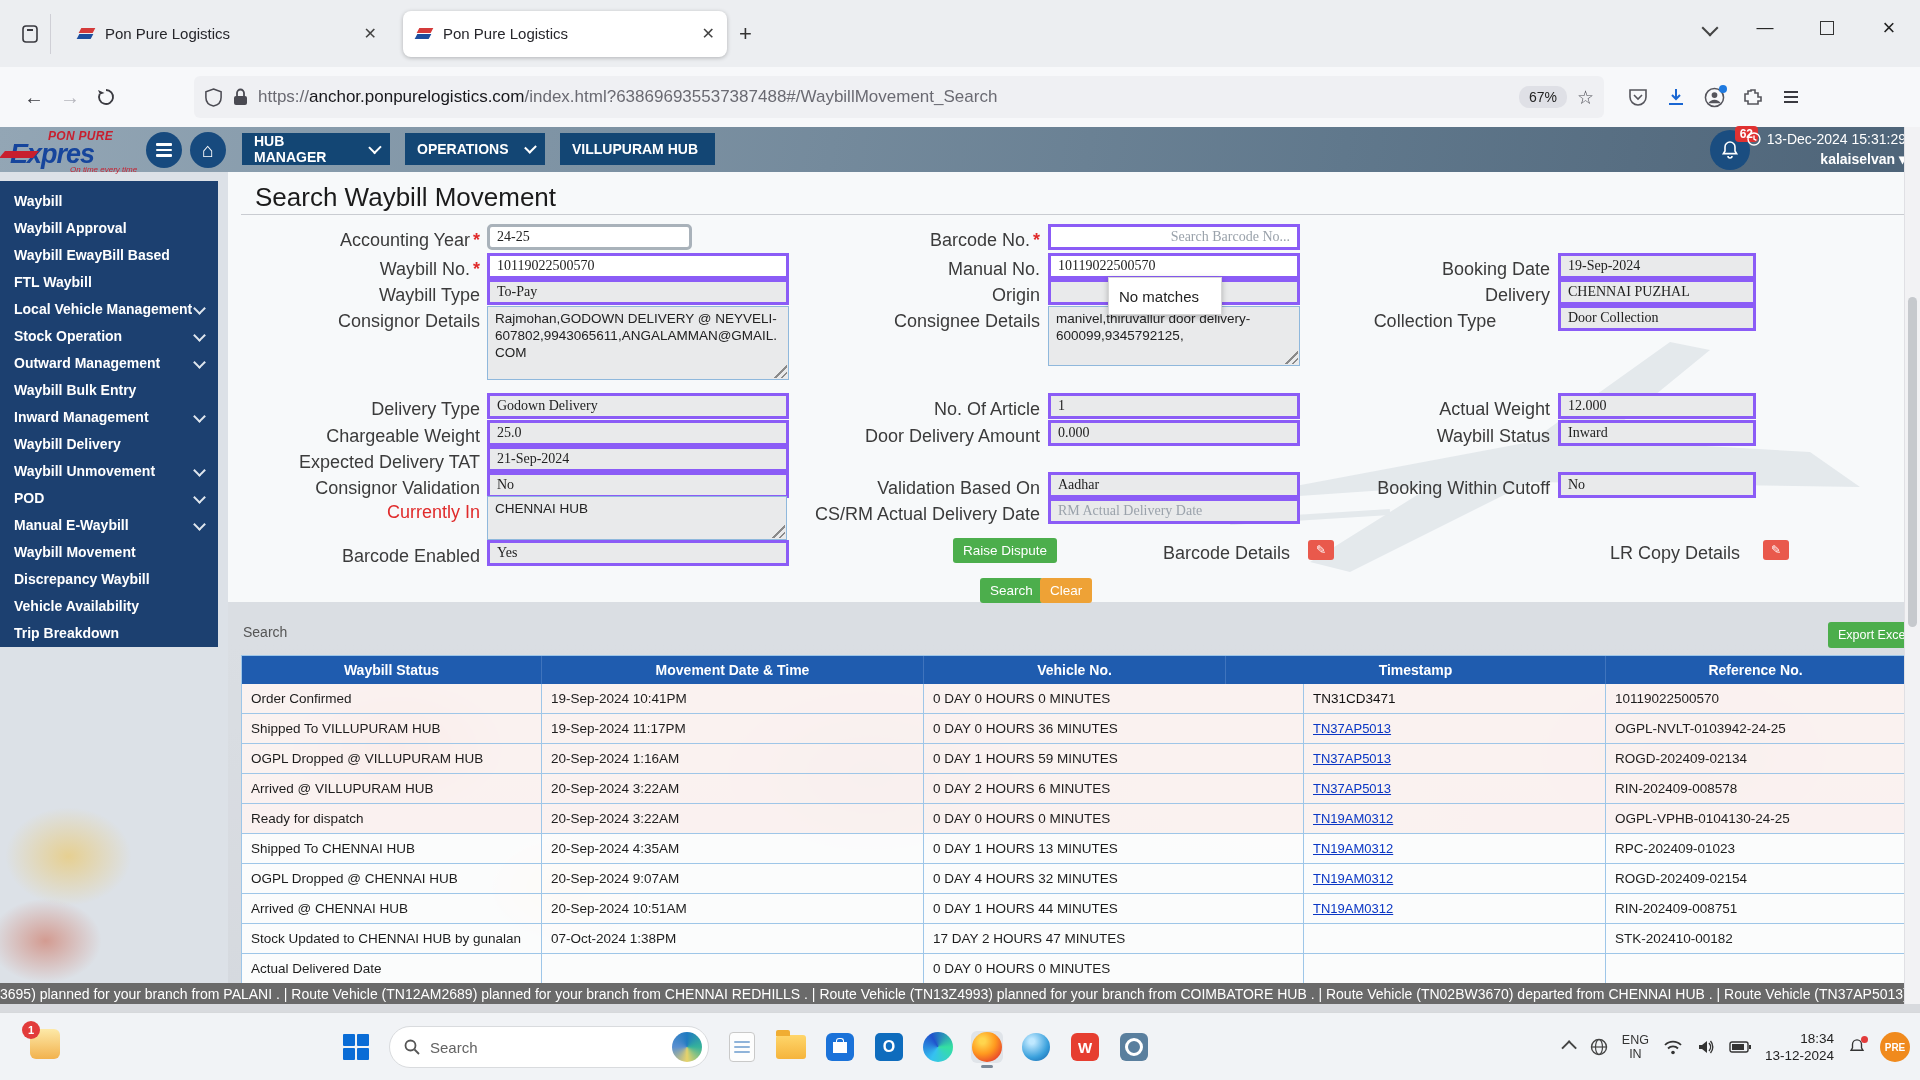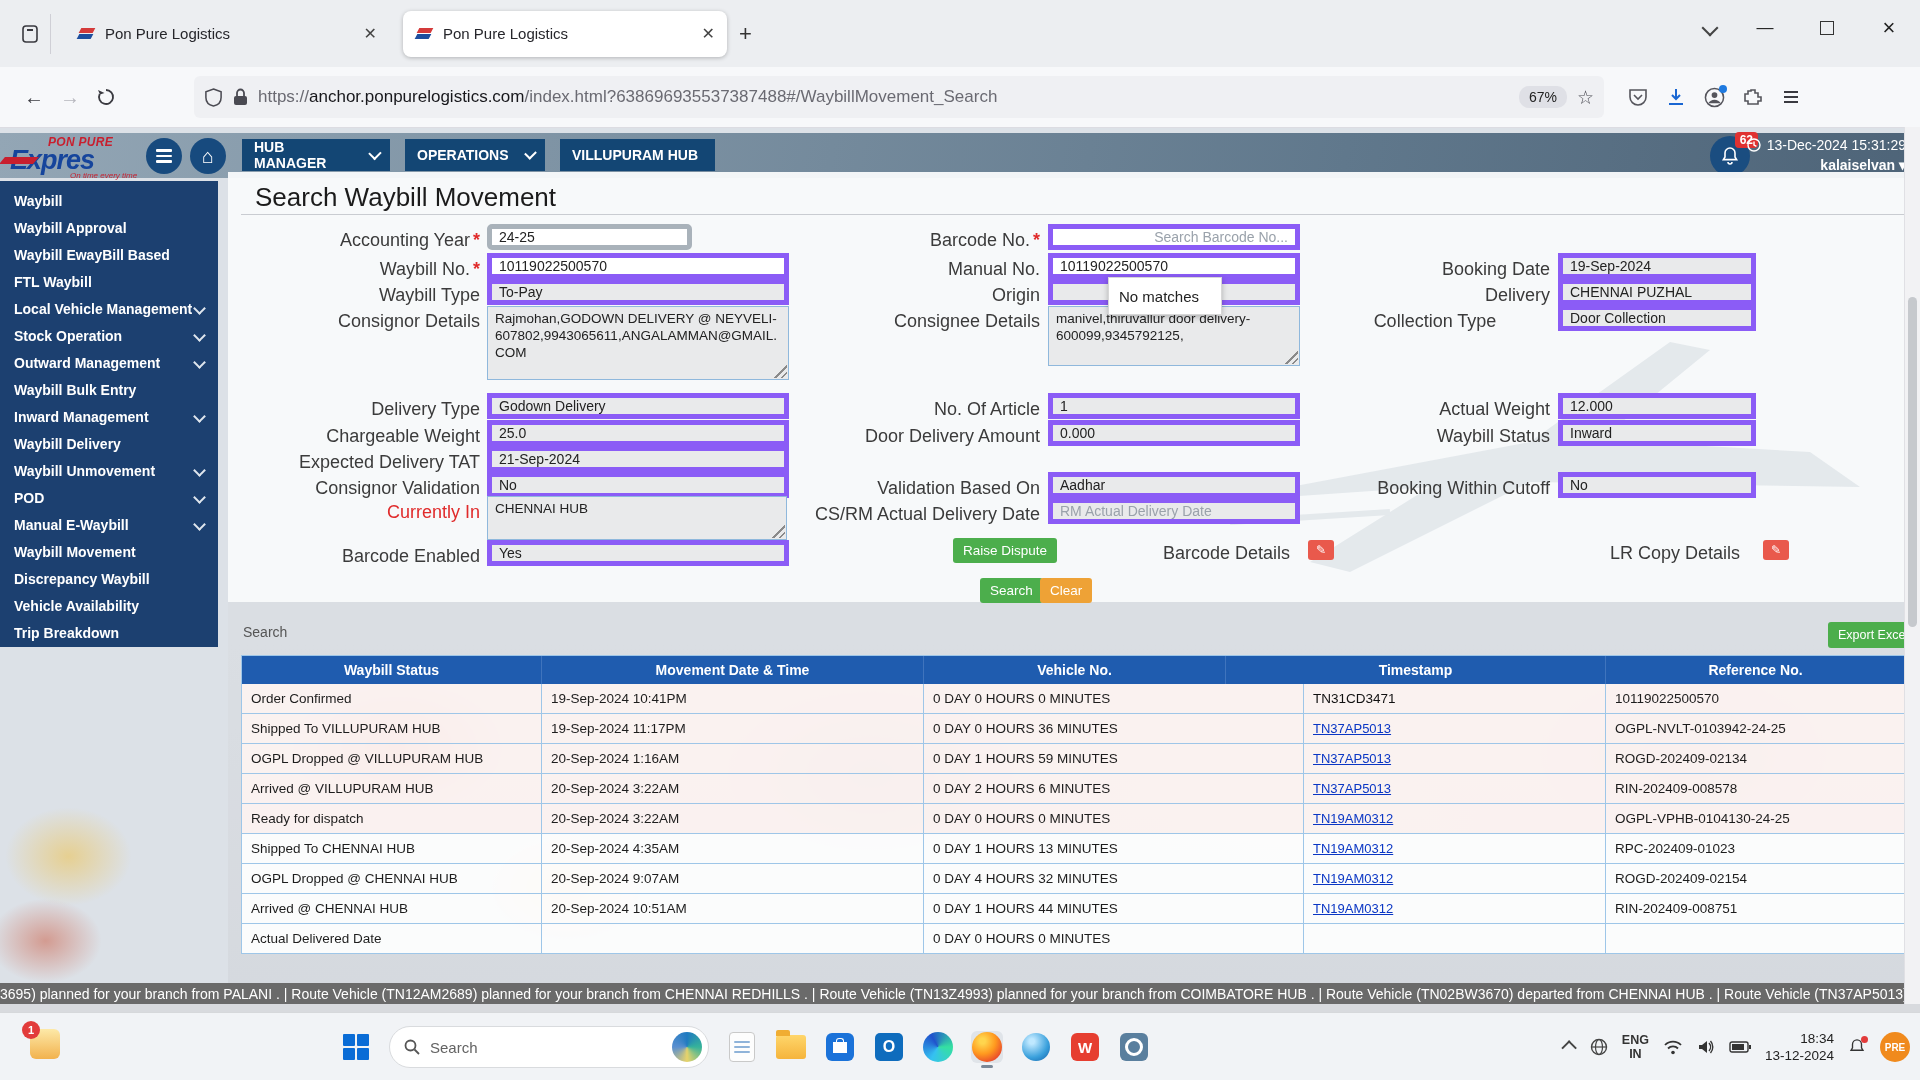--- a/index.html
+++ b/index.html
@@ -25,21 +25,21 @@
   .toolbar{position:absolute;left:0;top:67px;width:1920px;height:60px;background:#f7f8fa;border-bottom:1px solid #dcdce2;display:flex;align-items:center;}
   .navbtn{width:36px;height:36px;display:flex;align-items:center;justify-content:center;font-size:20px;color:#3a3a40;}
   .navbtn.dim{color:#b6b6bd;}
   .urlbar{display:flex;align-items:center;height:42px;width:1390px;margin-left:70px;background:#eff0f3;border-radius:6px;padding:0 10px;}
   .urlbar .txt{font-size:17px;color:#6a6a72;white-space:nowrap;overflow:hidden;flex:1;}
   .urlbar .host{color:#17171b;}
   .zoombadge{background:#dfe0e6;border-radius:10px;padding:3px 10px;font-size:14px;color:#222;margin:0 10px;}
   .tbicons{display:flex;align-items:center;gap:18px;margin-left:24px;}
   
   .appheader{position:absolute;left:0;top:127px;width:1920px;height:45px;
-    background:linear-gradient(100deg,#93a6b5 0%,#7e93a4 30%,#60788c 70%,#4e6478 100%);margin-top:6px;}
+    background:linear-gradient(100deg,#93a6b5 0%,#7e93a4 30%,#60788c 70%,#4e6478 100%);}
   .logo{position:absolute;left:10px;top:2px;width:135px;}
   .logo .lt{color:#c81f2e;font-size:12px;font-weight:bold;font-style:italic;letter-spacing:.3px;margin-left:38px;}
   .logo .lm{color:#16459c;font-size:27px;font-weight:bold;font-style:italic;line-height:22px;letter-spacing:-1px;position:relative;}
   .logo .lm:before{content:"";position:absolute;left:-8px;top:8px;width:34px;height:7px;background:#c81f2e;transform:skewX(-40deg);}
   .logo .tg{color:#c81f2e;font-size:8px;font-style:italic;margin-left:60px;}
   .hcircle{position:absolute;top:5px;width:36px;height:36px;border-radius:50%;background:#174a7e;display:flex;align-items:center;justify-content:center;}
   .hbars{display:flex;flex-direction:column;gap:3px;}
   .hbars i{display:block;width:16px;height:2.5px;background:#fff;border-radius:1px;}
   .homeglyph{color:#fff;font-size:20px;line-height:1;}
   .hdrop{position:absolute;top:6px;height:32px;background:#134674;color:#fff;font-weight:bold;font-size:14px;display:flex;align-items:center;padding:0 12px;box-sizing:border-box;}
@@ -68,21 +68,21 @@
     filter:saturate(1.05);}
   .photoveil{position:absolute;left:228px;top:430px;width:1692px;height:381px;background:rgba(236,238,241,.45);}
   .leftphoto{position:absolute;left:0;top:600px;width:228px;height:211px;
     background:radial-gradient(90px 70px at 30% 40%, rgba(240,190,60,.5), transparent 70%),
       radial-gradient(80px 60px at 20% 80%, rgba(200,70,40,.45), transparent 70%);}
   .pgtitle{position:absolute;left:255px;top:10px;font-size:26px;font-weight:normal;color:#1b1b1b;}
   .titlerule{position:absolute;left:241px;top:42px;width:1664px;height:1px;background:#c9ccd1;}
   .lbl{position:absolute;width:240px;text-align:right;font-size:18px;color:#3b3b3b;white-space:nowrap;}
   .lbl .req{color:#e02b2b;margin-left:3px;font-weight:bold;}
   .lbl.red{color:#e02b2b;}
-  .inp{position:absolute;height:26px;border:5px solid #8b5cf6;background:#e9eaeb;font-size:14px;color:#222;padding:0 7px;box-sizing:border-box;font-family:Liberation Sans, sans-serif;outline:none;}
+  .inp{position:absolute;height:26px;border:3px solid #8b5cf6;background:#e9eaeb;font-size:14px;color:#222;padding:0 7px;box-sizing:border-box;font-family:Liberation Serif, serif;outline:none;}
   .inp.white{background:#fff;}
   .inp.round{border-radius:5px;border-color:#a9b2ba;}
   .inp::placeholder{color:#9aa2ab;}
   .ta{position:absolute;border:1px solid #8fb8dc;background:#e9eaeb;font-size:13.5px;color:#222;padding:3px 7px;box-sizing:border-box;resize:none;font-family:"Liberation Sans",sans-serif;line-height:17px;overflow:hidden;outline:none;}
   .grip{position:absolute;width:15px;height:15px;background:
     repeating-linear-gradient(135deg,transparent 0 3px,#8a8a8a 3px 4.5px);
     clip-path:polygon(100% 0,100% 100%,0 100%);}
   .btn{position:absolute;border:none;border-radius:3px;color:#fff;font-size:13.5px;display:flex;align-items:center;justify-content:center;font-family:"Liberation Sans",sans-serif;padding:0 10px;height:25px;}
   .green{background:#4cae4c;}
   .orange{background:#eea236;}
@@ -123,21 +123,21 @@
   .ic-outlook{width:28px;height:28px;background:#0f6cbd;border-radius:5px;color:#fff;font-weight:bold;font-size:16px;display:flex;align-items:center;justify-content:center;}
   .ic-edge{width:30px;height:30px;border-radius:50%;background:conic-gradient(from 210deg,#35c1f1,#2052cc,#35e0a1,#35c1f1);}
   .ic-ff{width:30px;height:30px;border-radius:50%;background:radial-gradient(circle at 35% 30%,#ffd54d 10%,#ff9a1f 45%,#e8452c 80%);}
   .ffwrap{background:#e0e4e9;}
   .ffwrap:after{content:"";position:absolute;bottom:-5px;left:10px;width:12px;height:3px;border-radius:2px;background:#7a8898;}
   .ic-teal{width:28px;height:28px;border-radius:50%;background:radial-gradient(circle at 35% 30%,#bfe8ff 10%,#3aa0dc 60%,#1565ad 95%);}
   .ic-wps{width:28px;height:28px;background:#e63e30;border-radius:6px;color:#fff;font-weight:bold;font-size:15px;display:flex;align-items:center;justify-content:center;}
   .ic-tool{width:28px;height:28px;background:#5a7f9e;border-radius:6px;display:flex;align-items:center;justify-content:center;}
   .ic-tool i{width:12px;height:12px;border:3px solid #fff;border-radius:50%;display:block;}
   .tb-right{position:absolute;right:10px;top:0;height:68px;display:flex;align-items:center;gap:14px;}
-  .lang{text-align:center;font-size:12.5px;color:#333;line-height:14px;font-weight:bold;}
+  .lang{text-align:center;font-size:12.5px;color:#333;line-height:14px;font-weight:normal;}
   .clock{text-align:right;font-size:13.5px;color:#222;line-height:17px;}
   .prebadge{width:30px;height:30px;border-radius:50%;background:#f08a1d;color:#fff;font-size:10px;font-weight:bold;display:flex;align-items:center;justify-content:center;}
   .widget{position:absolute;left:30px;top:16px;width:30px;height:30px;border-radius:6px;background:linear-gradient(#fde9a8,#f2b24e);}
   .widgetbadge{position:absolute;left:-8px;top:-8px;background:#e23b3b;color:#fff;border-radius:50%;width:18px;height:18px;font-size:11px;display:flex;align-items:center;justify-content:center;font-weight:bold;}
   .chev-up{width:9px;height:9px;border-right:2px solid #444;border-bottom:2px solid #444;transform:rotate(-135deg) translateY(-2px);}
   
   .sbtrack{position:absolute;right:0;top:127px;width:15px;height:877px;background:#f2f2f4;border-left:1px solid #e0e0e4;}
   .sbthumb{position:absolute;right:3px;top:170px;width:9px;height:330px;background:#c6c9cd;border-radius:5px;}
   svg{display:block;}
 </style>
@@ -476,20 +476,29 @@
           <div class="trow">
             <div class="tc c1">Arrived @ CHENNAI HUB</div>
             <div class="tc c2">20-Sep-2024 10:51AM</div>
             <div class="tc c3">0 DAY 1 HOURS 44 MINUTES</div>
             <div class="tc c4">
               <span class="veh lnk">TN19AM0312</span>
             </div>
             <div class="tc c5">RIN-202409-008751</div>
           </div>
 
+          <div class="trow">
+            <div class="tc c1">Stock Updated to CHENNAI HUB by gunalan</div>
+            <div class="tc c2">07-Oct-2024 1:38PM</div>
+            <div class="tc c3">17 DAY 2 HOURS 47 MINUTES</div>
+            <div class="tc c4">
+              <span class="veh"></span>
+            </div>
+            <div class="tc c5">STK-202410-00182</div>
+          </div>
 
           <div class="trow">
             <div class="tc c1">Actual Delivered Date</div>
             <div class="tc c2"></div>
             <div class="tc c3">0 DAY 0 HOURS 0 MINUTES</div>
             <div class="tc c4">
               <span class="veh"></span>
             </div>
             <div class="tc c5"></div>
           </div>

